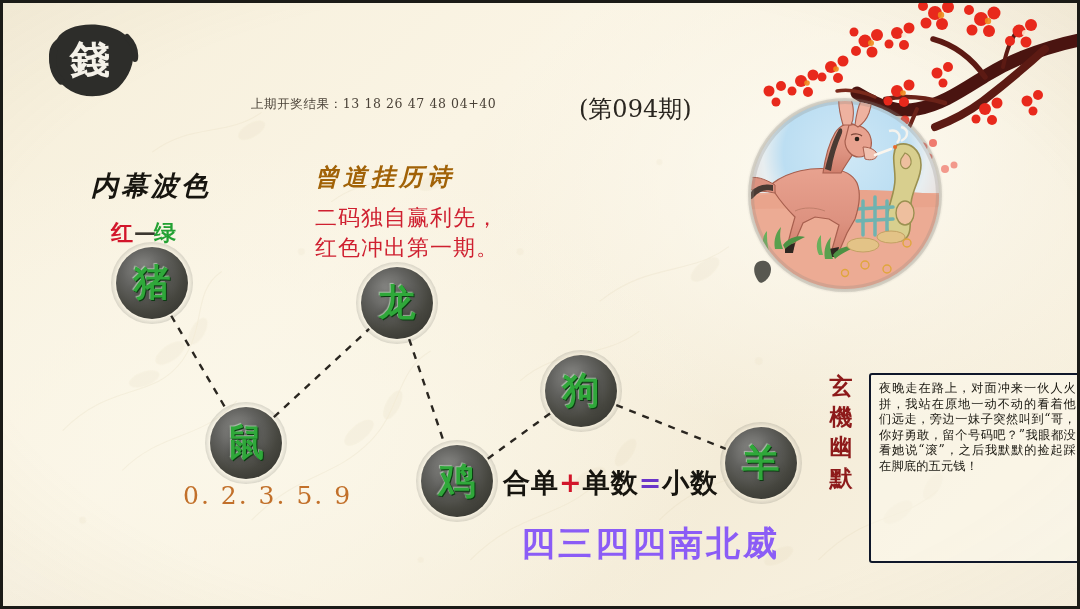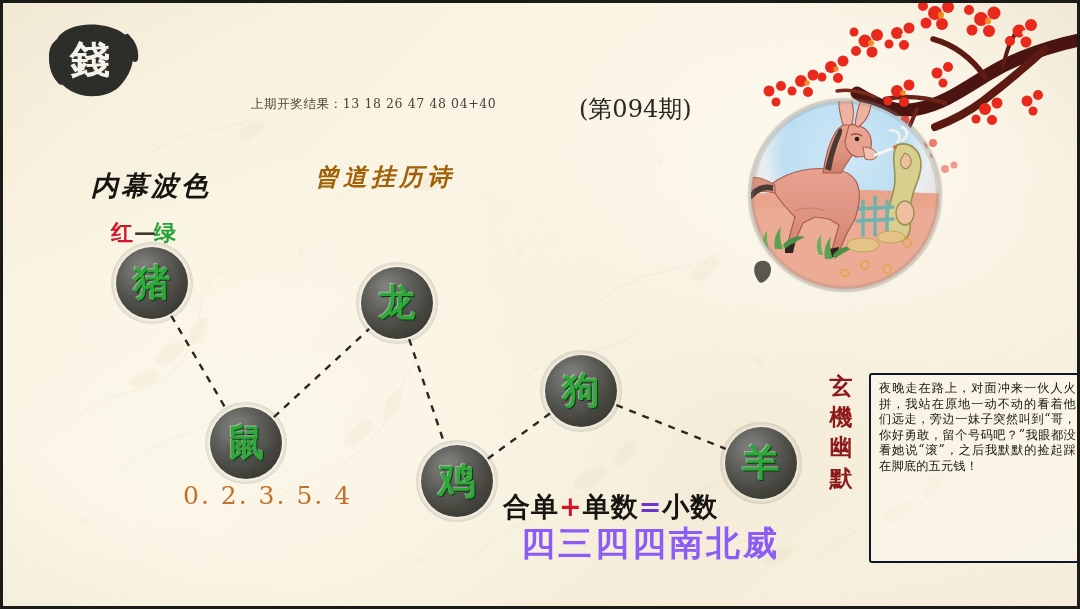--- a/index.html
+++ b/index.html
@@ -141,21 +141,21 @@
   .tail-label{
     position:absolute; left:192px; top:518px;
     font-family:"DejaVu Serif", serif;
     font-size:26px; font-weight:bold; font-style:italic;
     color:#17150f; letter-spacing:3px; white-space:nowrap;
   }
   .formula{
     position:absolute; left:500px; top:462px;
     font-family:"DejaVu Serif", serif;
     font-size:27px; font-weight:bold; color:#17150f;
-    letter-spacing:1px; white-space:nowrap;margin-top:24px;
+    letter-spacing:1px; white-space:nowrap;
   }
   .formula .plus{ color:#d2152a; }
   .formula .eq{ color:#6b35c9; }
   .bottom-phrase{
     position:absolute; left:518px; top:518px;
     font-family:"DejaVu Serif", serif;
     font-size:34px; font-weight:bold; color:#8b5cf6;
     letter-spacing:3px; white-space:nowrap;text-align:right;
   }
 
@@ -451,20 +451,24 @@
 
   <div class="last-draw">上期开奖结果：13 18 26 47 48 04+40</div>
   <div class="issue">(第094期)</div>
 
   <div class="inside-color-title">内幕波色</div>
   <div class="color-pair">
     <span class="red">红</span><span class="dash">—</span><span class="green">绿</span>
   </div>
 
   <div class="poem-title">曾道挂历诗</div>
+  <div class="poem-body">
+    <div>二码独自赢利先，</div>
+    <div>红色冲出第一期。</div>
+  </div>
 
   <svg class="net-svg" id="net-links">
       <line x1="168.2488638479729" y1="312.7640235710177" x2="223.7511361520271" y2="407.2359764289823" stroke="#2a2620" stroke-width="2.4" stroke-dasharray="7 7" stroke-linecap="butt"></line>
       <line x1="270.86586278609497" y1="414.1641007281239" x2="366.13413721390503" y2="325.8358992718761" stroke="#2a2620" stroke-width="2.4" stroke-dasharray="7 7" stroke-linecap="butt"></line>
       <line x1="406.13796666115337" y1="336.0093010947551" x2="441.86203333884663" y2="441.9906989052449" stroke="#2a2620" stroke-width="2.4" stroke-dasharray="7 7" stroke-linecap="butt"></line>
       <line x1="484.75340668106634" y1="455.6789790218067" x2="547.2465933189337" y2="410.3210209781933" stroke="#2a2620" stroke-width="2.4" stroke-dasharray="7 7" stroke-linecap="butt"></line>
       <line x1="613.2821142536399" y1="402.11284570145597" x2="722.7178857463601" y2="445.88715429854403" stroke="#2a2620" stroke-width="2.4" stroke-dasharray="7 7" stroke-linecap="butt"></line>
     </svg>
 
   <div id="zodiac-layer">
@@ -487,21 +491,21 @@
       <div class="zbubble" style="left: 418px; top: 442px;">
         <div class="ink"></div>
         <span class="zchar">鸡</span>
       </div>
       <div class="zbubble" style="left: 722px; top: 424px;">
         <div class="ink"></div>
         <span class="zchar">羊</span>
       </div>
     </div>
 
-  <div class="tail-nums">0. 2. 3. 5. 4</div>
+  <div class="tail-nums">0. 2. 3. 5. 9</div>
   <div class="formula">
     <span>合单</span><span class="plus">+</span><span>单数</span><span class="eq">=</span><span>小数</span>
   </div>
   <div class="bottom-phrase">四三四四南北威</div>
 
   <div class="humor-label" id="humor-label">
       <div>玄</div>
       <div>機</div>
       <div>幽</div>
       <div>默</div>

